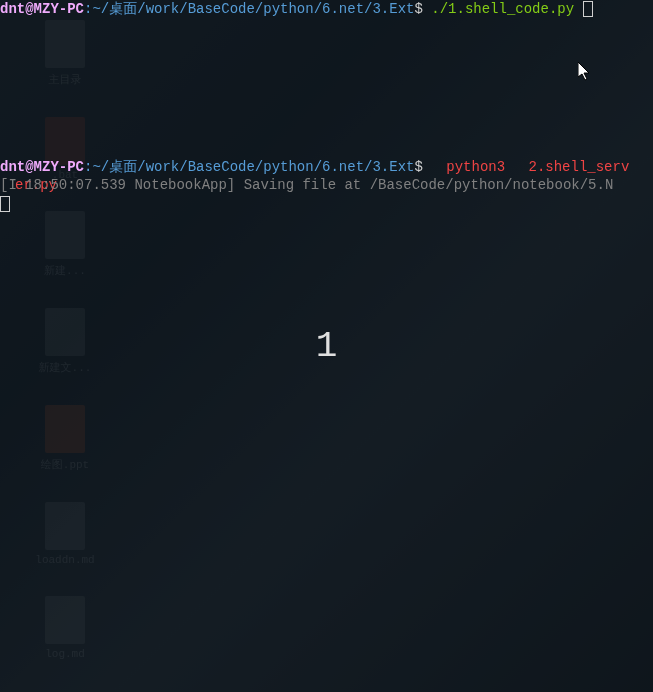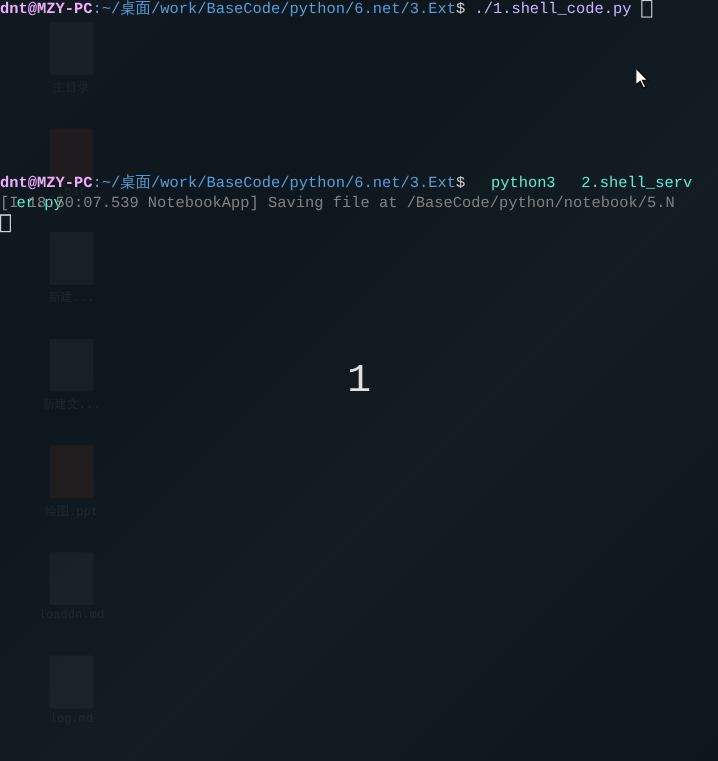--- a/index.html
+++ b/index.html
@@ -69,25 +69,25 @@
       color: #f0abfc;
       font-weight: bold;
     }
     .prompt-path {
       color: #569cd6;
     }
     .prompt-dollar {
       color: #d0d0d0;
     }
     .command-highlight {
-      color: #5eead4;
+      color: #ef4444;
       padding-left: 15px;
     }
     .command-dim {
-      color: #c4b5fd;
+      color: #84cc16;
     }
     .output-line {
       color: #808080;
     }
     .cursor-box {
       display: inline-block;
       width: 10px;
       height: 16px;
       border: 1px solid #d0d0d0;
       vertical-align: middle;

